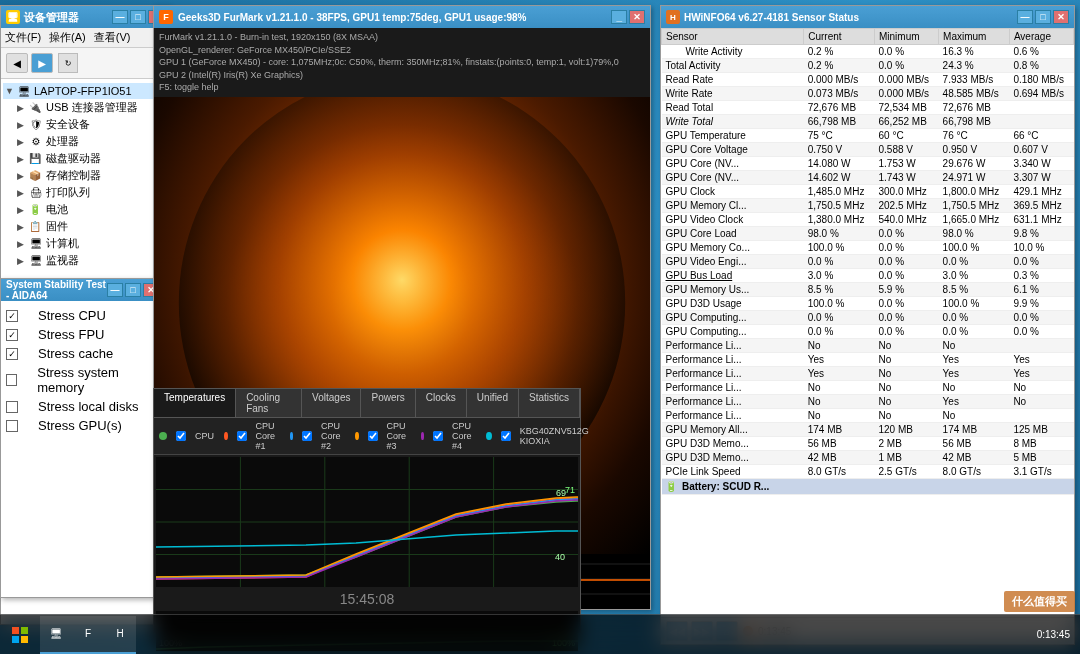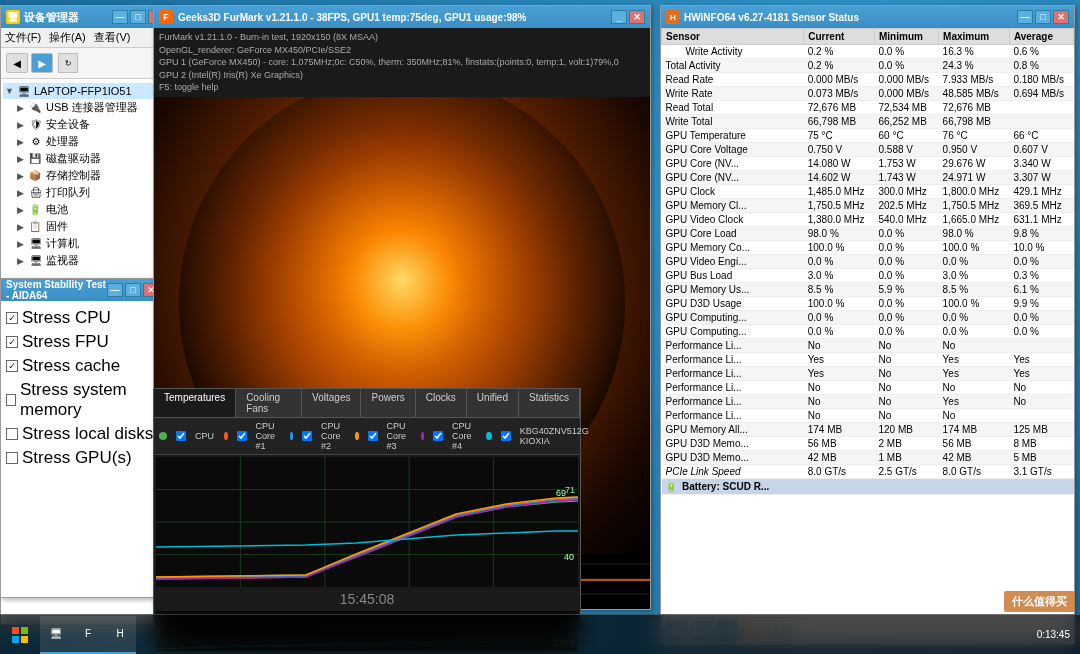--- a/index.html
+++ b/index.html
@@ -171,22 +171,22 @@
     }
     .aida-content {
       padding: 5px;
       background: white;
       height: calc(100% - 22px);
     }
     .checkbox-item {
       display: flex;
       align-items: center;
       padding: 2px 0;
-      font-size: 17px;
-      gap: 4px;
+      font-size: 13px;
+      gap: 20px;
     }
     .checkbox {
       width: 12px;
       height: 12px;
       border: 1px solid #666;
       background: white;
       display: flex;
       align-items: center;
       justify-content: center;
       font-size: 9px;
@@ -349,21 +349,21 @@
       border-collapse: collapse;
       font-size: 10px;
     }
     .hwinfo-table th {
       background: #ddd;
       padding: 2px 4px;
       text-align: left;
       border: 1px solid #ccc;
       position: sticky;
       top: 0;
-      font-weight: bold;
+      font-weight: normal;
     }
     .hwinfo-table td {
       padding: 1px 4px;
       border-bottom: 1px solid #eee;
       white-space: nowrap;
     }
     .hwinfo-table tr:nth-child(even) td {
       background: #f5f5f5;
     }
     .section-header {
@@ -736,21 +736,21 @@
 
         <polyline points="0,120 150,118 200,97 250,77 300,57 350,47 400,41 420,40 440,40 460,40 480,40 498,40" fill="none" stroke="#FF9800" stroke-width="1.5"></polyline>
 
         <polyline points="0,122 150,120 200,100 250,80 300,60 350,50 400,44 420,43 440,43 460,43 480,43 498,43" fill="none" stroke="#9C27B0" stroke-width="1.5"></polyline>
 
         <polyline points="0,90 150,88 200,86 250,82 300,78 350,76 400,74 420,74 440,74 460,74 480,74 498,74" fill="none" stroke="#00BCD4" stroke-width="1.5"></polyline>
       </svg>
 
       <div style="position:absolute;right:3px;top:28px;color:#7fff7f;font-size:9px;">71</div>
       <div style="position:absolute;right:12px;top:31px;color:#aaffaa;font-size:9px;">69</div>
-      <div style="position:absolute;right:4px;bottom:25px;color:#aaffaa;font-size:9px;">40</div>
+      <div style="position:absolute;right:13px;bottom:25px;color:#aaffaa;font-size:9px;">40</div>
     </div>
 
     <div class="timestamp">15:45:08</div>
 
     <div style="background:#000;margin:2px;height:40px;position:relative;overflow:hidden;">
       <div style="position:absolute;top:2px;left:50%;transform:translateX(-50%);font-size:9px;color:#888;display:flex;gap:5px;">
         <span>CPU Usage</span>
         <span style="color:#aaa;">|</span>
         <span style="color:#4CAF50;">CPU Throttling</span>
       </div>
@@ -816,21 +816,21 @@
               <td>0.694 MB/s</td>
             </tr>
             <tr>
               <td style="min-width: 130px;">Read Total</td>
               <td>72,676 MB</td>
               <td>72,534 MB</td>
               <td>72,676 MB</td>
               <td></td>
             </tr>
             <tr>
-              <td style="min-width: 130px;">Write Total</td>
+              <td style="min-width: 130px; font-style: italic;">Write Total</td>
               <td>66,798 MB</td>
               <td>66,252 MB</td>
               <td>66,798 MB</td>
               <td></td>
             </tr>
             <tr>
               <td style="min-width: 130px;">GPU Temperature</td>
               <td>75 °C</td>
               <td>60 °C</td>
               <td>76 °C</td>
@@ -893,21 +893,21 @@
               <td>10.0 %</td>
             </tr>
             <tr>
               <td style="min-width: 130px;">GPU Video Engi...</td>
               <td>0.0 %</td>
               <td>0.0 %</td>
               <td>0.0 %</td>
               <td>0.0 %</td>
             </tr>
             <tr>
-              <td style="min-width: 130px;">GPU Bus Load</td>
+              <td style="min-width: 130px; text-decoration: underline;">GPU Bus Load</td>
               <td>3.0 %</td>
               <td>0.0 %</td>
               <td>3.0 %</td>
               <td>0.3 %</td>
             </tr>
             <tr>
               <td style="min-width: 130px;">GPU Memory Us...</td>
               <td>8.5 %</td>
               <td>5.9 %</td>
               <td>8.5 %</td>
@@ -991,21 +991,21 @@
               <td>8 MB</td>
             </tr>
             <tr>
               <td style="min-width: 130px;">GPU D3D Memo...</td>
               <td>42 MB</td>
               <td>1 MB</td>
               <td>42 MB</td>
               <td>5 MB</td>
             </tr>
             <tr>
-              <td style="min-width: 130px; font-style: italic;">PCIe Link Speed</td>
+              <td style="min-width: 130px;">PCIe Link Speed</td>
               <td>8.0 GT/s</td>
               <td>2.5 GT/s</td>
               <td>8.0 GT/s</td>
               <td>3.1 GT/s</td>
             </tr>
             <tr class="section-header">
               <td colspan="5" style="background: rgb(200, 212, 232); font-weight: bold;"><span style="margin-right: 4px;">🔋</span>Battery: SCUD R...</td>
             </tr>
           </tbody>
       </table>

